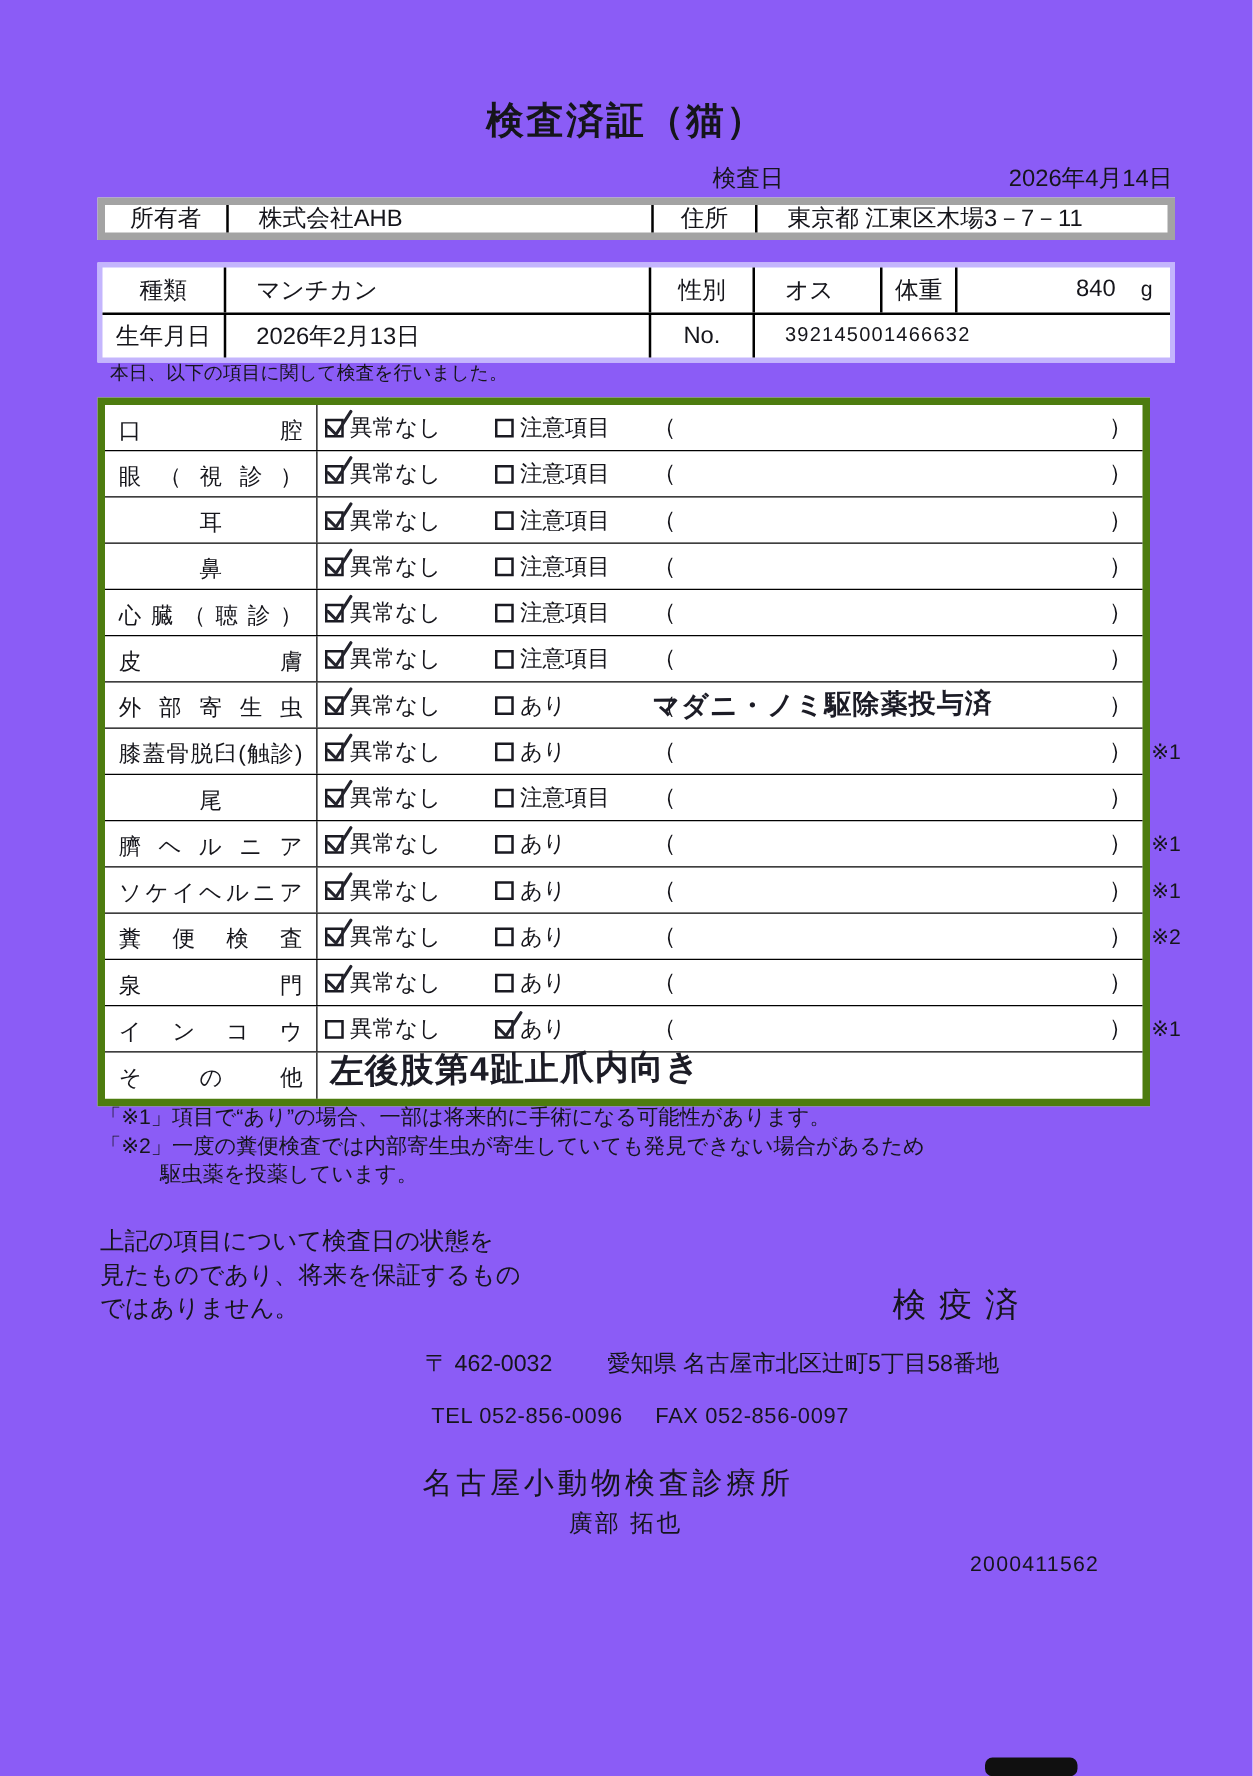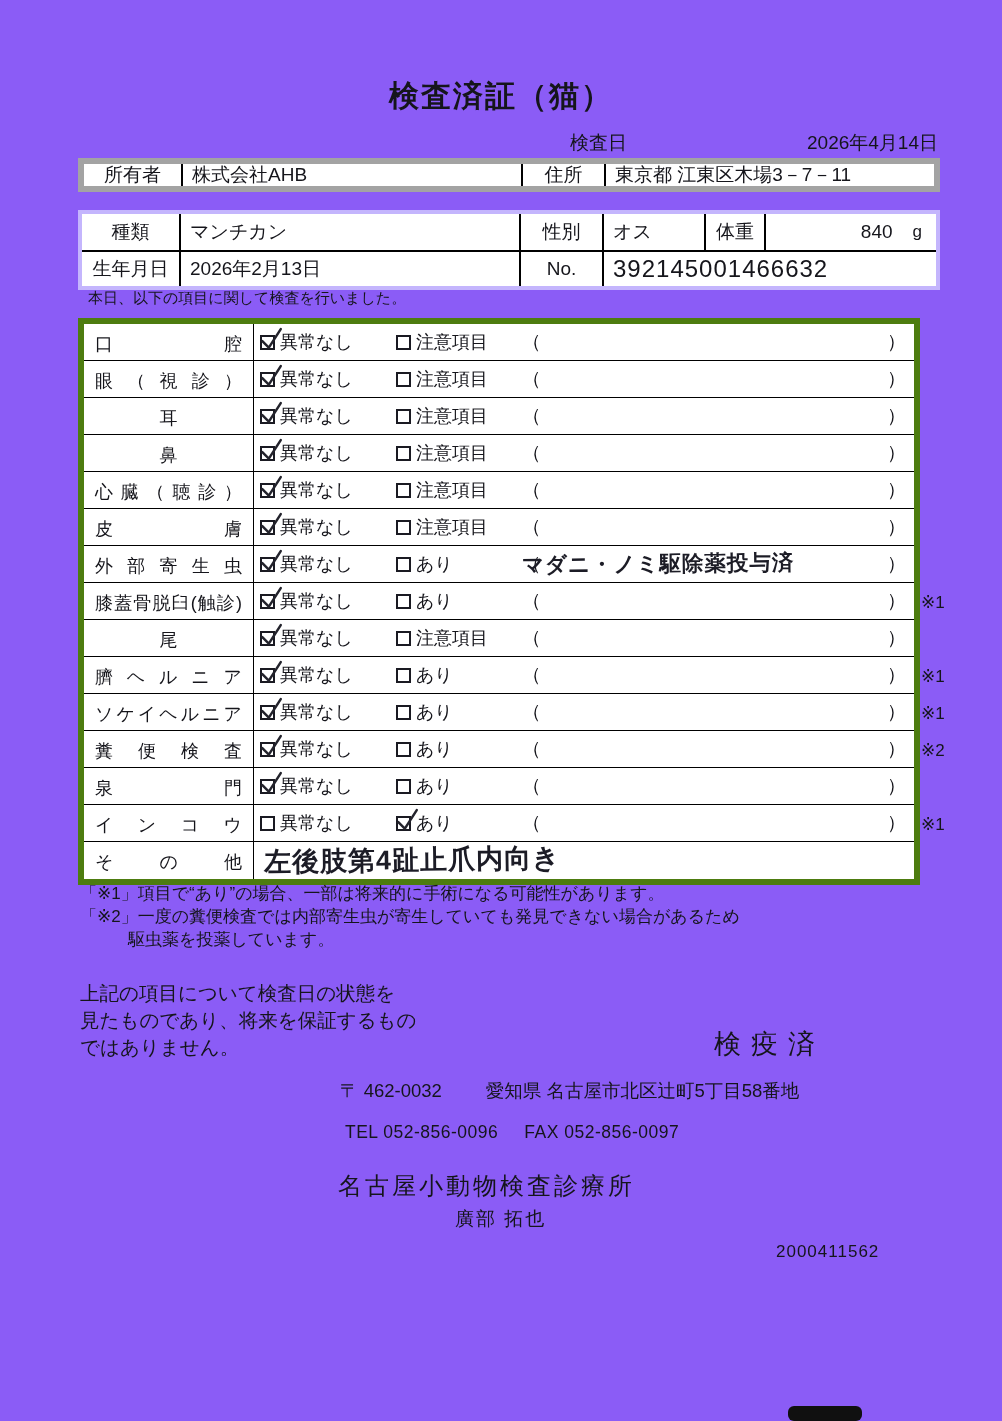--- a/index.html
+++ b/index.html
@@ -14,40 +14,40 @@
   .insp-date-value { position: absolute; right: 64px; top: 130px; font-size: 19px; }
 
   .tbl { position: absolute; left: 78px; width: 862px; border: 6px solid #a3a3a3; display: flex; background: #fff; }
   .tbl-owner { top: 158px; height: 34px; }
   .tbl2 { position: absolute; left: 78px; top: 210px; width: 862px; border: 4px solid #c4b5fd; background: #fff; }
   .trow { display: flex; height: 36px; }
   .trow + .trow { border-top: 2px solid #000; }
   .cell { display: flex; align-items: center; font-size: 19px; }
   .cell + .cell { border-left: 2px solid #000; }
   .lab { justify-content: center; }
-  .val { padding-left: 9px; }
+  .val { padding-left: 24px; }
   .w97 { width: 97px; flex: none; }
   .w340 { width: 340px; flex: none; }
   .w83 { width: 83px; flex: none; }
   .w102 { width: 102px; flex: none; }
   .w60 { width: 60px; flex: none; }
   .wrest { flex: 1; }
   .weight-val { flex: 1; justify-content: flex-end; padding-right: 14px; gap: 20px; }
   .weight-val .unit { font-size: 17px; }
-  .no-val { letter-spacing: 1px; font-size: 24px; }
+  .no-val { letter-spacing: 1px; font-size: 16px; }
 
   .intro { position: absolute; left: 88px; top: 289px; font-size: 15px; }
 
   .exam-table { position: absolute; left: 78px; top: 318px; width: 842px; border: 6px solid #4d7c0f; background: #fff; }
   .exam-row { display: flex; height: 37px; border-bottom: 1.5px solid #000; position: relative; }
   .exam-row:last-child { border-bottom: none; }
   .exam-label { width: 170px; flex: none; border-right: 1.5px solid #000; padding: 8px 11px 0;
                 font-size: 18px; text-align: justify; text-align-last: justify; overflow: hidden; white-space: nowrap; }
   .exam-label.center { text-align-last: center; }
-  .exam-content { flex: 1; display: flex; align-items: center; padding-left: 6px; }
+  .exam-content { flex: 1; display: flex; padding-left: 6px; }
   .grp { display: flex; align-items: center; flex: none; }
   .g1 { width: 136px; }
   .g2 { width: 126px; }
   .cb { width: 15px; height: 15px; border: 2px solid #1a1a22; position: relative; margin-right: 5px; flex: none; background: #fff; }
   .tick { display: none; position: absolute; left: -4px; top: -10px; width: 26px; height: 26px; }
   .tick path { fill: none; stroke: #23232c; stroke-width: 2.3; stroke-linecap: round; stroke-linejoin: round; }
   .cb.checked .tick { display: block; }
   .cbl { font-size: 18px; white-space: nowrap; }
   .parens { flex: 1; position: relative; display: flex; justify-content: space-between; align-items: center;
             padding-right: 8px; font-size: 19px; }

